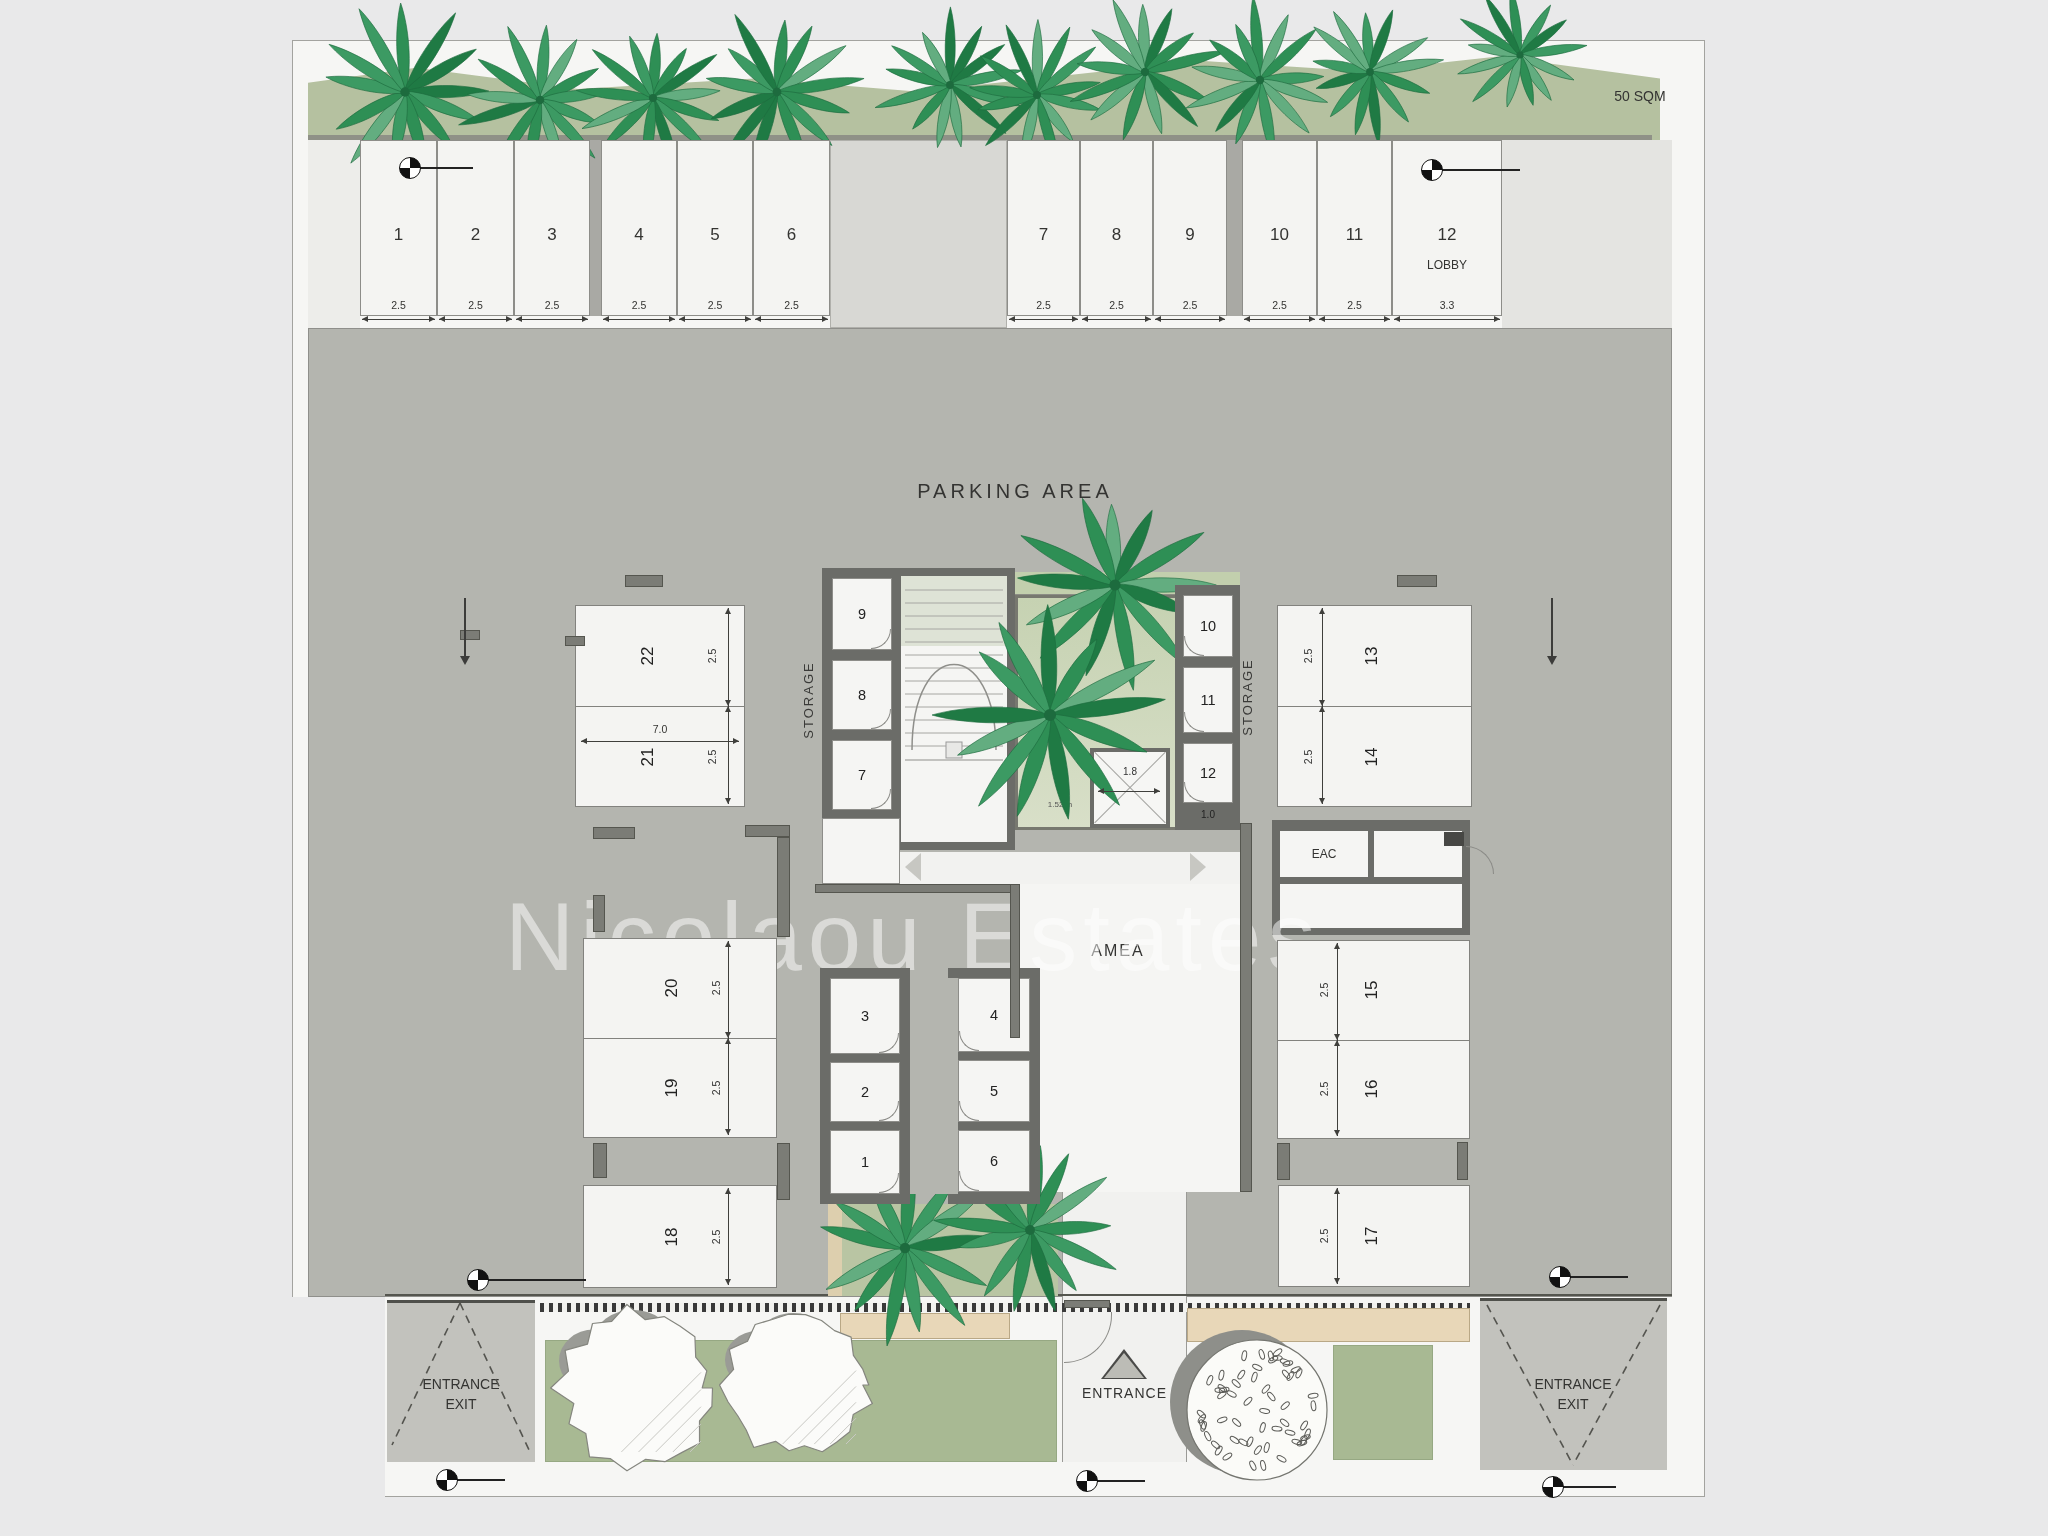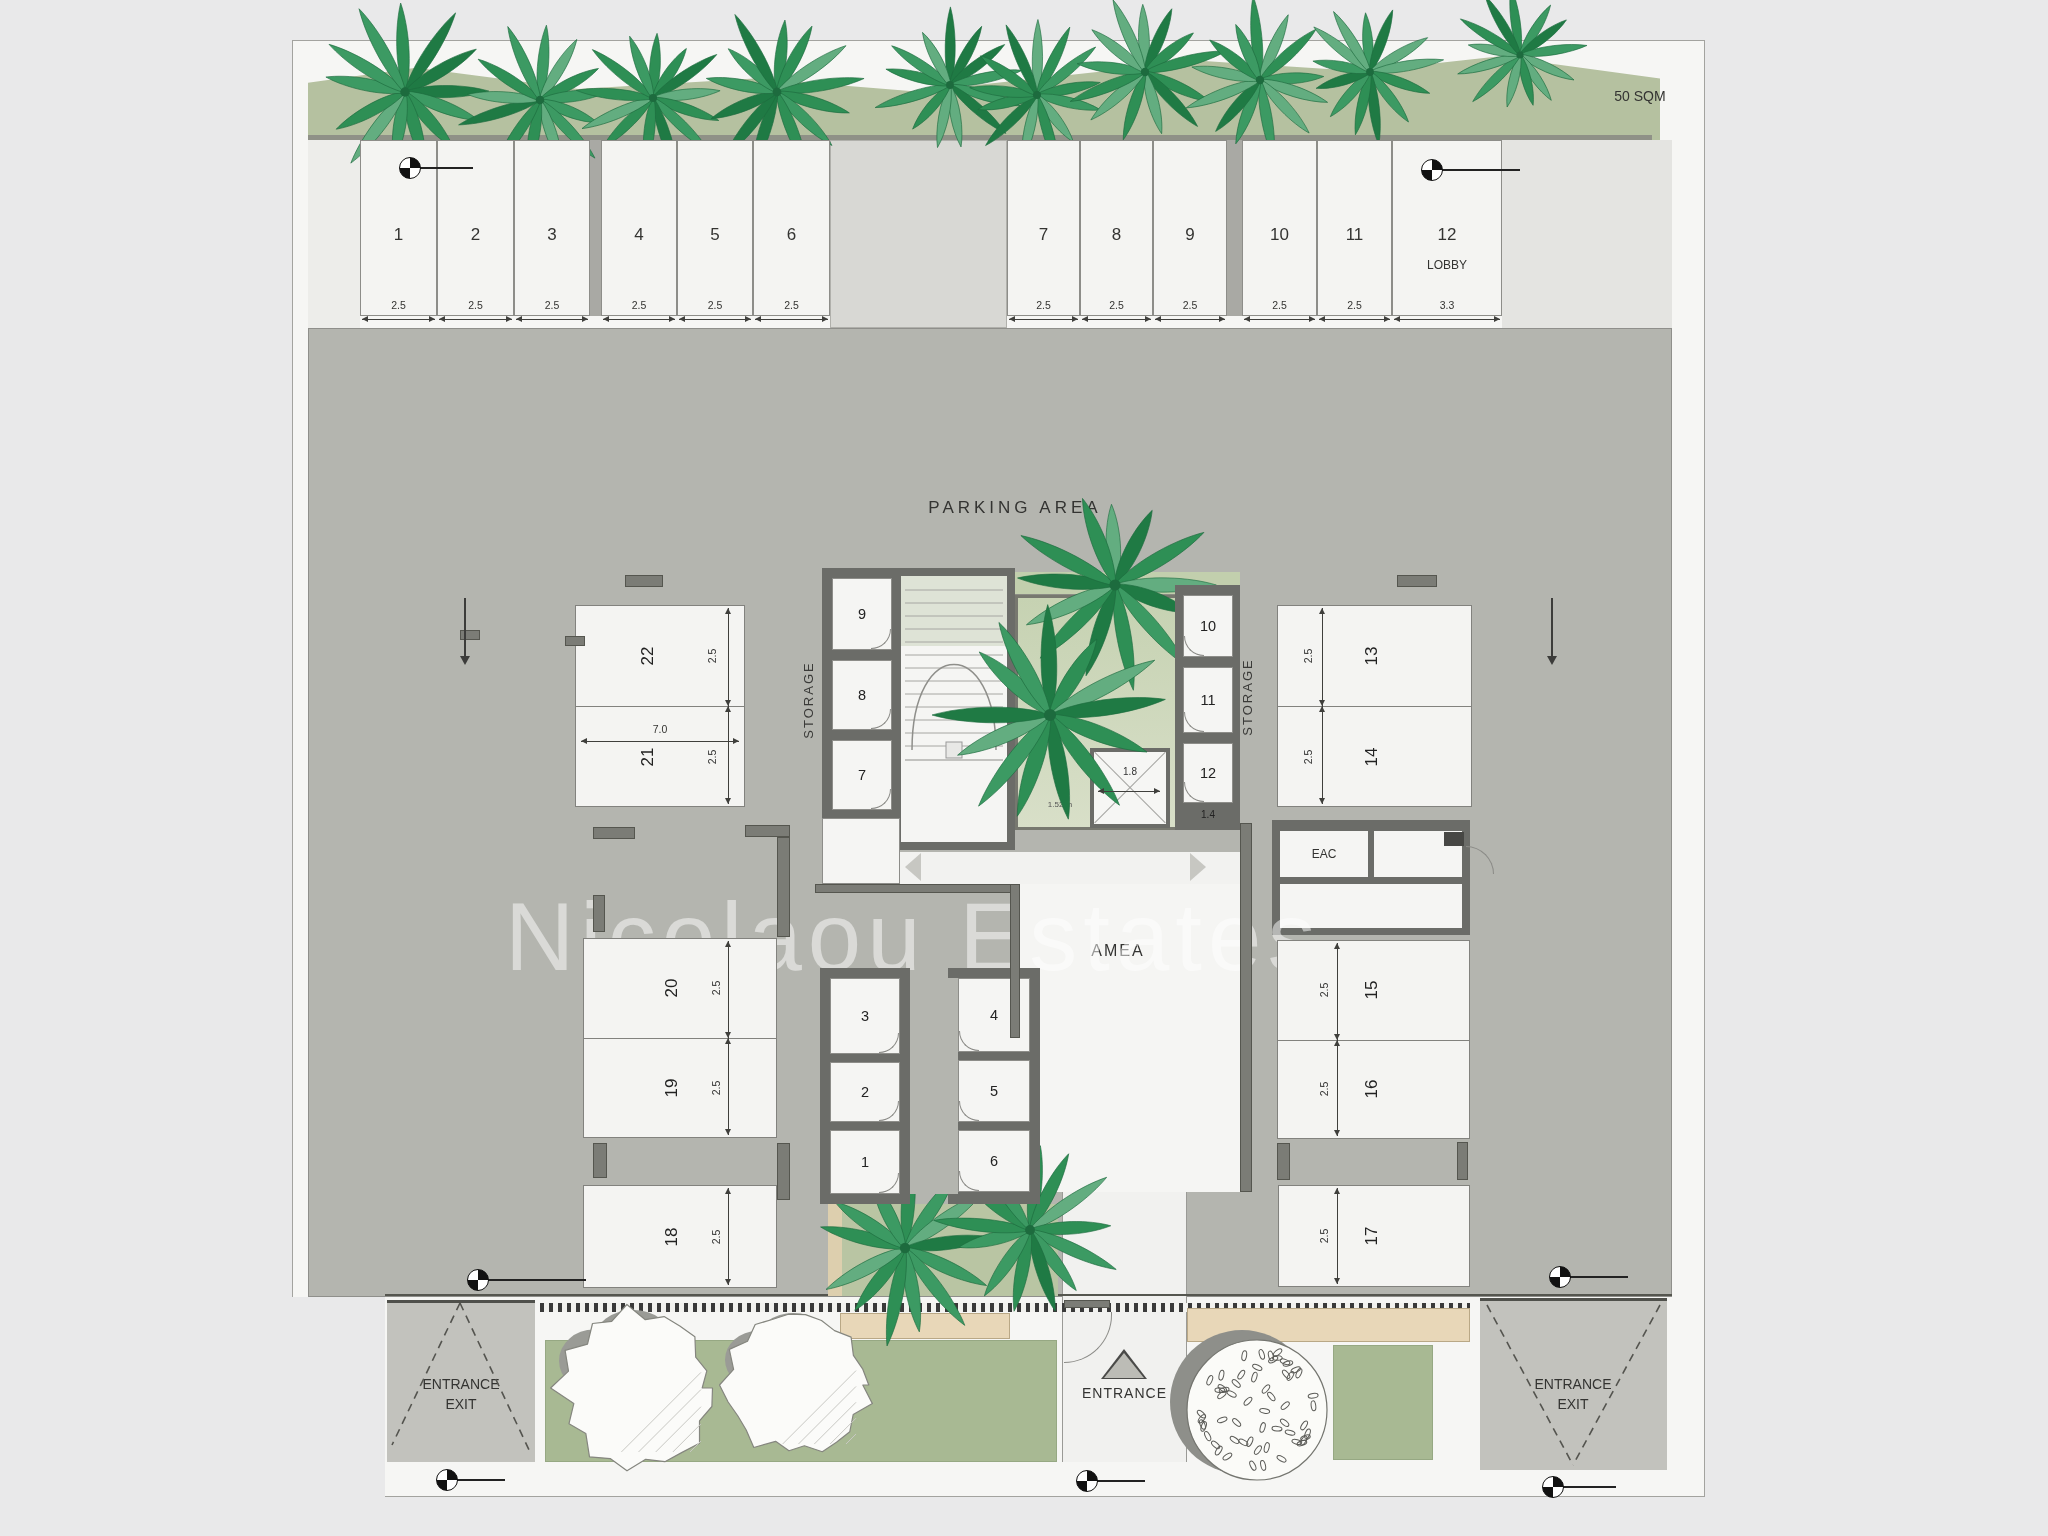--- a/index.html
+++ b/index.html
@@ -42,21 +42,21 @@
   <div class="lbl" style="left:1578px;top:86px;width:124px;height:20px;font-size:14px;">50 SQM</div>
 
   <div style="left:308px;top:140px;width:52px;height:188px;background:#ededea;"></div>
 
   <div style="left:308px;top:328px;width:1364px;height:969px;background:#b4b5af;border:1px solid #8f8f8b;"></div>
 
   <div style="left:590px;top:140px;width:11px;height:176px;background:#a9a9a4;"></div>
   <div style="left:830px;top:140px;width:177px;height:188px;background:#d8d8d4;border:1px solid #b0b0ab;"></div>
   <div style="left:1227px;top:140px;width:15px;height:176px;background:#a9a9a4;"></div>
 
-  <div class="lbl" style="left:875px;top:497px;width:280px;height:22px;font-size:17px;letter-spacing:4px;">PARKING AREA</div>
+  <div class="lbl" style="left:875px;top:480px;width:280px;height:22px;font-size:20px;letter-spacing:4px;">PARKING AREA</div>
 
   <div class="wall" style="left:893px;top:568px;width:122px;height:282px;"></div>
   <div style="left:901px;top:576px;width:106px;height:266px;background:#f5f5f3;"></div>
   <div style="left:901px;top:576px;width:106px;height:70px;background:rgba(180,195,160,.35);"></div>
 
   <div style="left:1015px;top:572px;width:225px;height:24px;background:#c2cfad;border-bottom:2px solid #8b8c84;"></div>
   <div style="left:1015px;top:595px;width:165px;height:235px;background:linear-gradient(#c6d2b2,#d8dfc8);border:3px solid #77786f;"></div>
   <div class="lbl" style="left:1035px;top:798px;width:50px;height:12px;font-size:8px;color:#555;">1.52 m</div>
   <div style="left:1090px;top:748px;width:80px;height:80px;background:#f6f6f4;border:4px solid #6b6c68;overflow:hidden;">
     <div style="left:-14px;top:35px;width:100px;height:1px;background:#a3a3a0;transform:rotate(45deg);"></div>
@@ -592,21 +592,21 @@
     <div class="wall" style="left: 1175px; top: 585px; width: 65px; height: 245px;"></div>
     <div class="cellw" style="left: 1183px; top: 595px; width: 50px; height: 62px;"></div>
     <div class="hnum" style="left: 1183px; top: 617px; width: 50px; height: 18px;">10</div>
     <div class="arc" style="width: 20px; height: 20px; left: 1184px; top: 636px; border-radius: 0px 0px 0px 20px; border-right: none; border-top: none;"></div>
     <div class="cellw" style="left: 1183px; top: 667px; width: 50px; height: 66px;"></div>
     <div class="hnum" style="left: 1183px; top: 691px; width: 50px; height: 18px;">11</div>
     <div class="arc" style="width: 20px; height: 20px; left: 1184px; top: 712px; border-radius: 0px 0px 0px 20px; border-right: none; border-top: none;"></div>
     <div class="cellw" style="left: 1183px; top: 743px; width: 50px; height: 60px;"></div>
     <div class="hnum" style="left: 1183px; top: 764px; width: 50px; height: 18px;">12</div>
     <div class="arc" style="width: 20px; height: 20px; left: 1184px; top: 782px; border-radius: 0px 0px 0px 20px; border-right: none; border-top: none;"></div>
-    <div class="hnum" style="left: 1183px; top: 807px; width: 50px; height: 14px; font-size: 10px;">1.4</div>
+    <div class="hnum" style="left: 1183px; top: 807px; width: 50px; height: 14px; font-size: 10px;">1.0</div>
     <div class="wall" style="left: 820px; top: 968px; width: 90px; height: 236px;"></div>
     <div class="cellw" style="left: 830px; top: 978px; width: 70px; height: 76px;"></div>
     <div class="hnum" style="left: 830px; top: 1007px; width: 70px; height: 18px;">3</div>
     <div class="arc" style="width: 20px; height: 20px; left: 879px; top: 1033px; border-radius: 0px 0px 20px; border-left: none; border-top: none;"></div>
     <div class="cellw" style="left: 830px; top: 1062px; width: 70px; height: 60px;"></div>
     <div class="hnum" style="left: 830px; top: 1083px; width: 70px; height: 18px;">2</div>
     <div class="arc" style="width: 20px; height: 20px; left: 879px; top: 1101px; border-radius: 0px 0px 20px; border-left: none; border-top: none;"></div>
     <div class="cellw" style="left: 830px; top: 1130px; width: 70px; height: 64px;"></div>
     <div class="hnum" style="left: 830px; top: 1153px; width: 70px; height: 18px;">1</div>
     <div class="arc" style="width: 20px; height: 20px; left: 879px; top: 1173px; border-radius: 0px 0px 20px; border-left: none; border-top: none;"></div>

